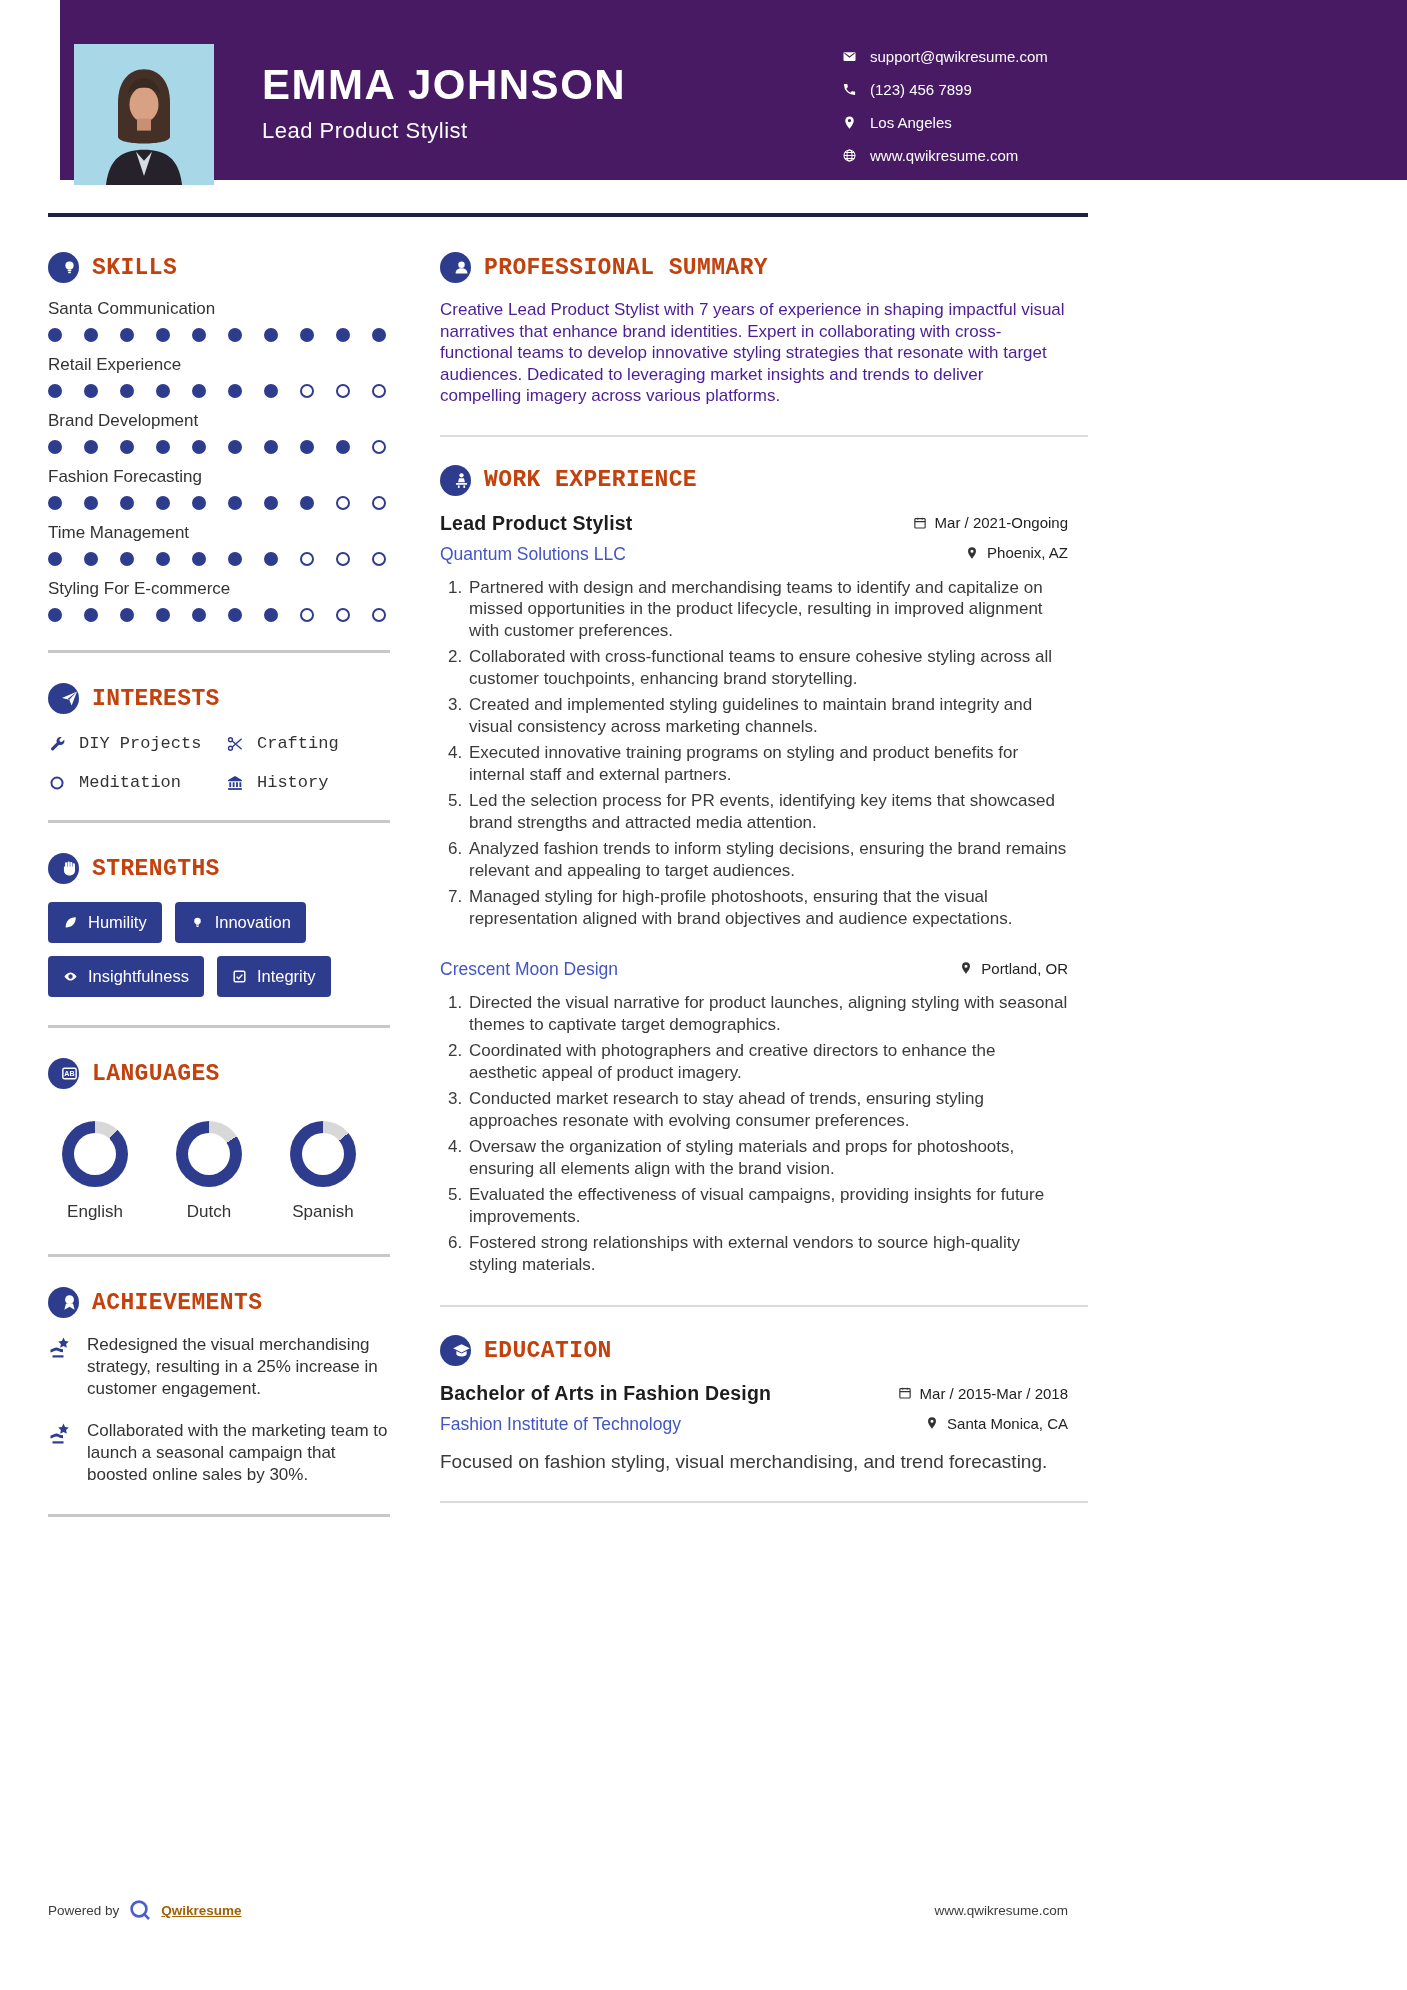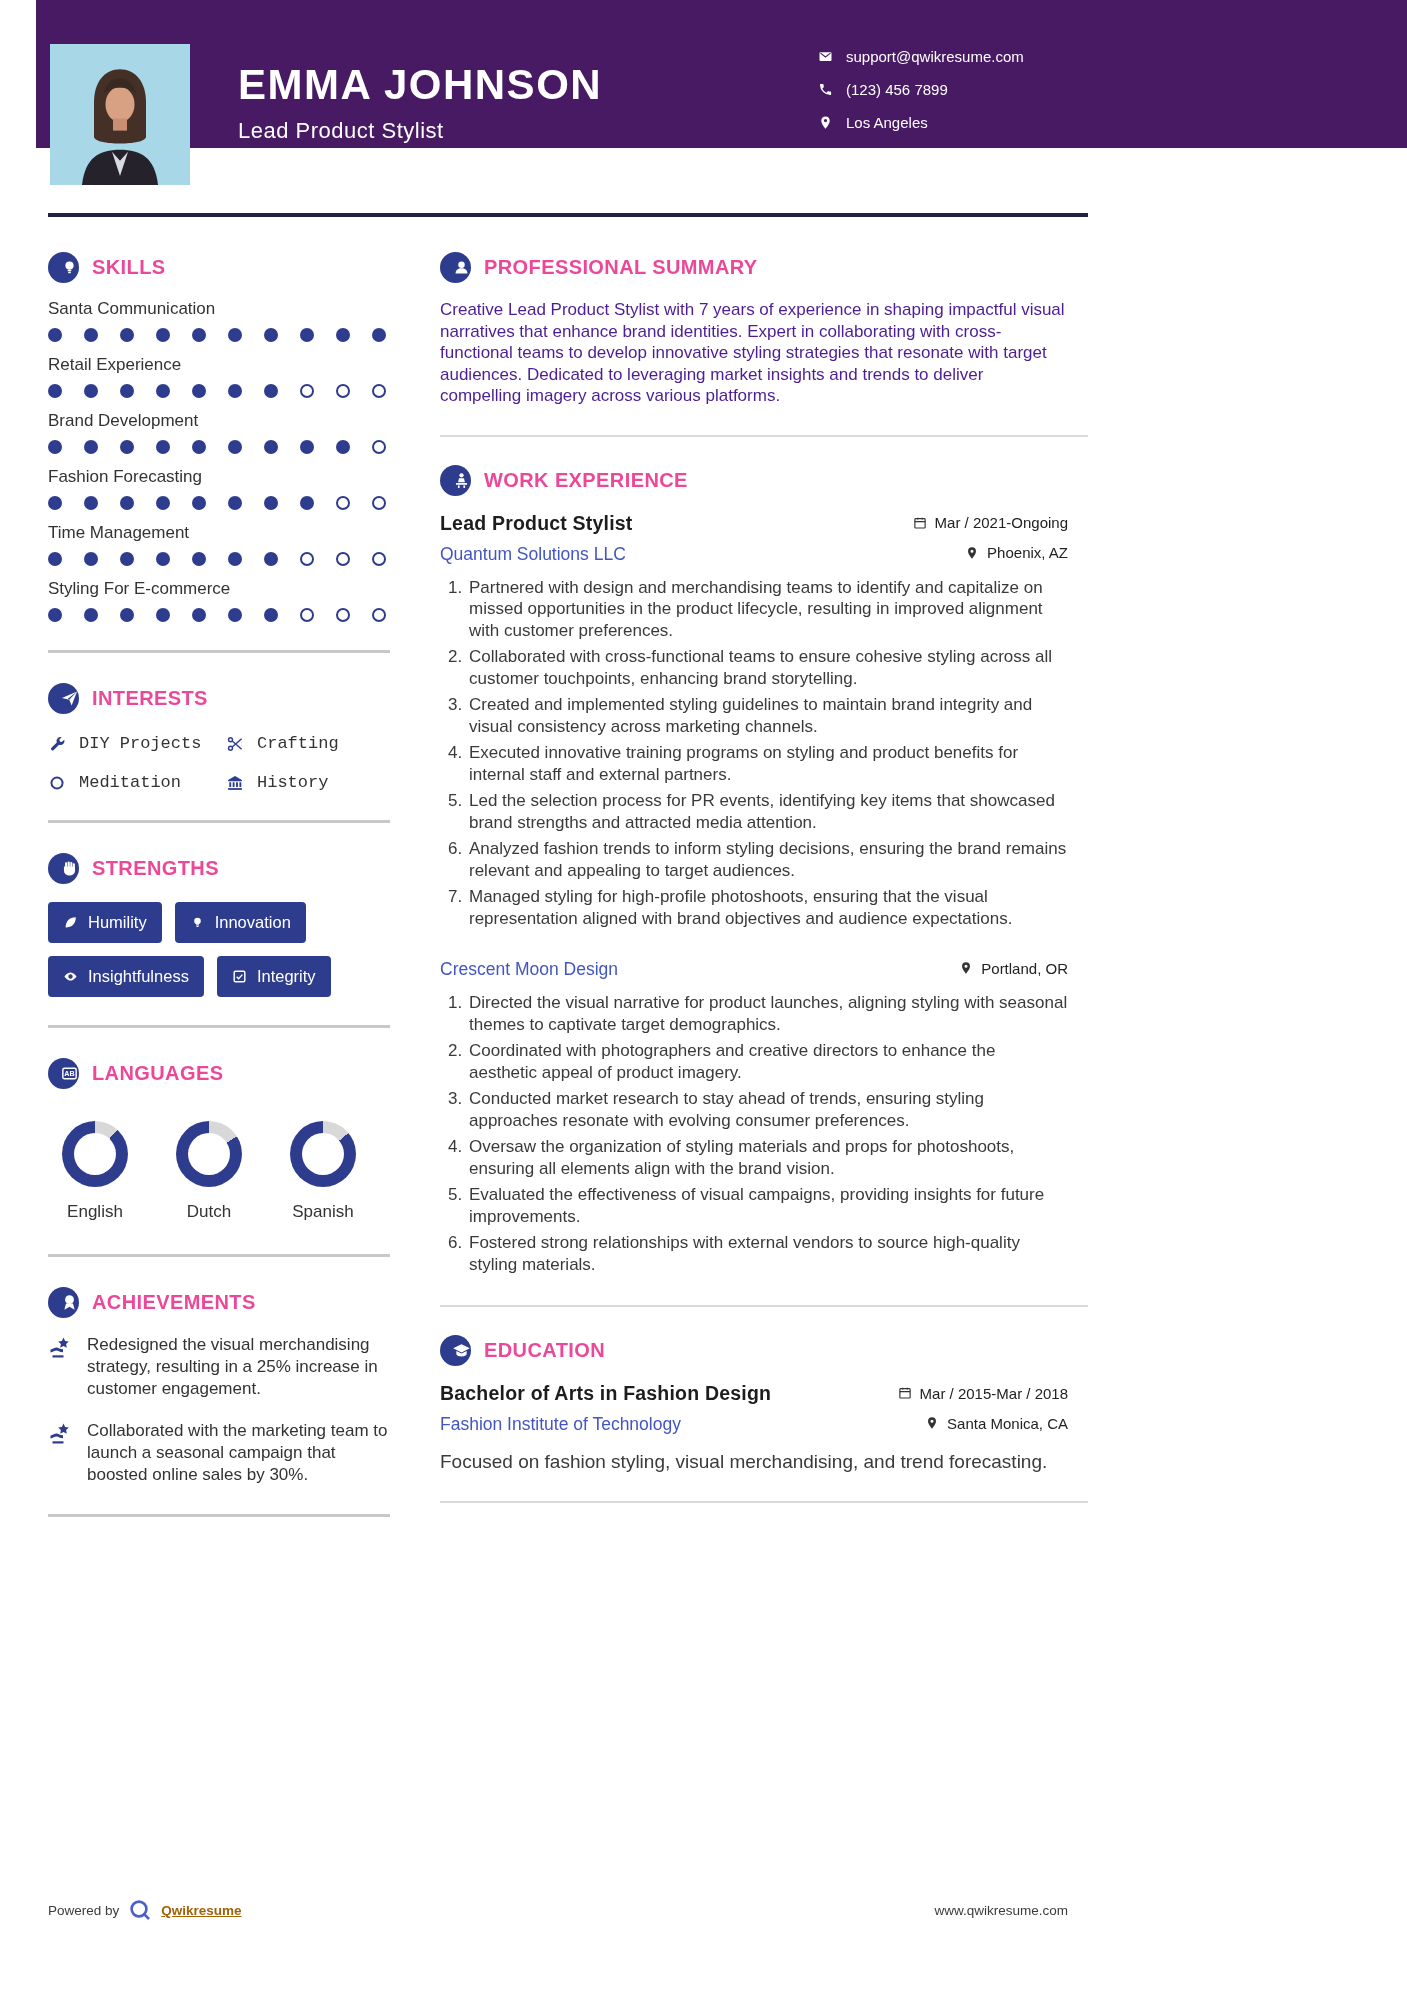--- a/index.html
+++ b/index.html
@@ -2,41 +2,41 @@
 <html style="--header-bg: #471a63; --accent: #2e3c8e; --link: #4355c4;"><head>
 <meta charset="utf-8">
 <style>
   * { box-sizing: border-box; margin: 0; padding: 0; }
   body { margin: 0; background: #ffffff; }
   .page {
     position: relative; width: 1407px; height: 1990px; background: #fff;
     font-family: "Liberation Sans", sans-serif; color: #393939; overflow: hidden;
   }
   
-  .hdr { position: absolute; left: 36px; top: 0; right: 0; height: 148px; background: var(--header-bg, #471a63); text-decoration: underline; }
+  .hdr { position: absolute; left: 60px; top: 0; right: 0; height: 180px; background: var(--header-bg, #471a63); text-decoration: underline; }
   .photo { position: absolute; left: 14px; top: 44px; width: 140px; height: 141px; overflow: hidden; }
   .photo svg { display: block; width: 100%; height: 100%; }
   .idblock { position: absolute; left: 202px; top: 62px; color: #fff; }
   .idblock h1 { font-size: 42px; font-weight: 800; letter-spacing: 1.5px; line-height: 1.1; }
   .subtitle { font-size: 22px; font-weight: 400; letter-spacing: .5px; margin-top: 10px; }
   .contacts { position: absolute; left: 782px; top: 40px; list-style: none; color: #fff; }
   .contacts li { display: flex; align-items: center; gap: 13px; height: 33px; font-size: 15px; }
   .cicon { width: 15px; height: 15px; display: inline-flex; color: #fff; flex: none; }
   .cicon svg { width: 100%; height: 100%; }
   .hdr-rule { position: absolute; left: 48px; top: 213px; width: 1040px; height: 4px; background: #20223f; }
 
   
   .left  { position: absolute; left: 48px;  top: 252px; width: 342px; }
   .right { position: absolute; left: 440px; top: 252px; width: 628px; }
 
   .sec-head { display: flex; align-items: center; gap: 13px; margin-bottom: 16px; }
   .sec-icon { width: 31px; height: 31px; border-radius: 50%; background: var(--accent, #2e3c8e);
               display: flex; align-items: center; justify-content: flex-end; color: #fff; flex: none; }
   .sec-icon svg { width: 19px; height: 19px; }
-  .sec-title { font-size: 20px; font-weight: bold; color: #ec4899; letter-spacing: .4px; }
+  .sec-title { font-size: 23px; font-weight: bold; color: #c2410c; letter-spacing: .4px; font-family: Liberation Mono, monospace; }
 
   .lsep { height: 3px; background: #c8c8c8; margin: 28px 0 30px; }
   .rsep { height: 2px; background: #dadada; margin: 28px 0; width: 648px; }
 
   
   .skill { margin-bottom: 13px; }
   .skill-name { font-size: 17px; color: #333; margin-bottom: 9px; }
   .skill-dots { display: flex; gap: 22px; }
   .dot { width: 14px; height: 14px; border-radius: 50%; flex: none; }
   .dot.filled { background: var(--accent, #2e3c8e); }

